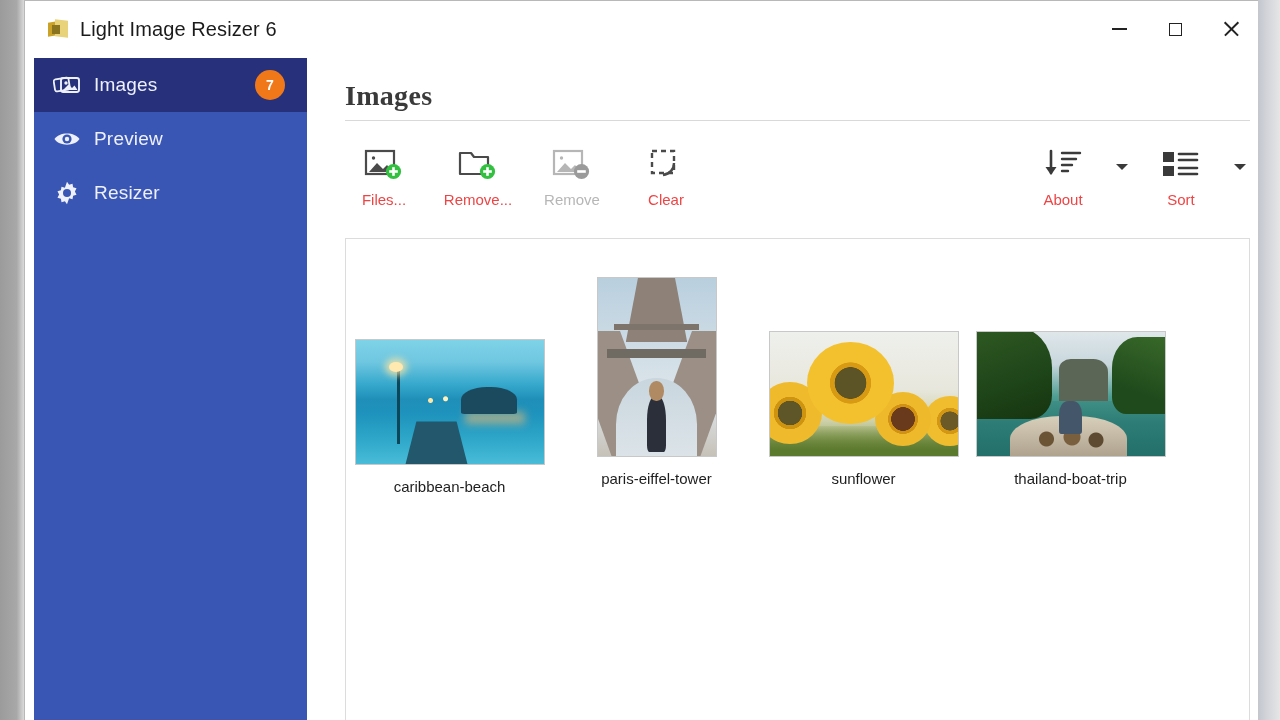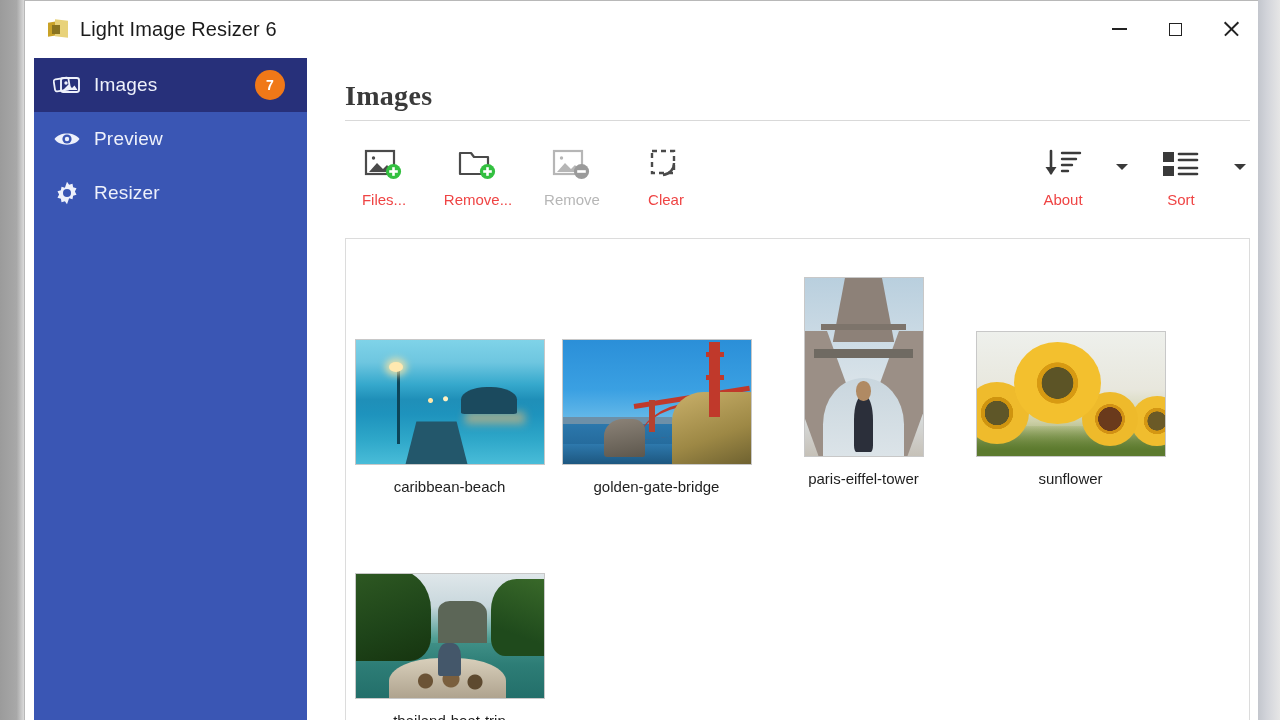--- a/index.html
+++ b/index.html
@@ -470,39 +470,20 @@
                   <i class="pier"></i>
                     <i class="lamp"></i>
                     <i class="lampb"></i>
                 </div>
               </div>
             </div>
             <div class="cap">caribbean-beach</div>
           </div>
 
 
-          <div class="cell row1">
-            <div class="thumb-wrap">
-              <div class="thumb landscape">
-                <div class="art a-gate">
-                  <i class="hills"></i>
-                    <i class="water"></i>
-                    <i class="cable"></i>
-                    <i class="deck"></i>
-                  <i class="tower2"></i>
-                    <i class="cliff"></i>
-                    <i class="tower1"></i>
-                  <i class="tower1b"></i>
-                    <i class="tower1c"></i>
-                    <i class="rock"></i>
-                </div>
-              </div>
-            </div>
-            <div class="cap">golden-gate-bridge</div>
-          </div>
 
 
           <div class="cell row2">
             <div class="thumb-wrap">
               <div class="thumb portrait">
                 <div class="art a-paris">
                   <i class="leg-l"></i>
                     <i class="leg-r"></i>
                     <i class="arch"></i>
                   <i class="upper"></i>

